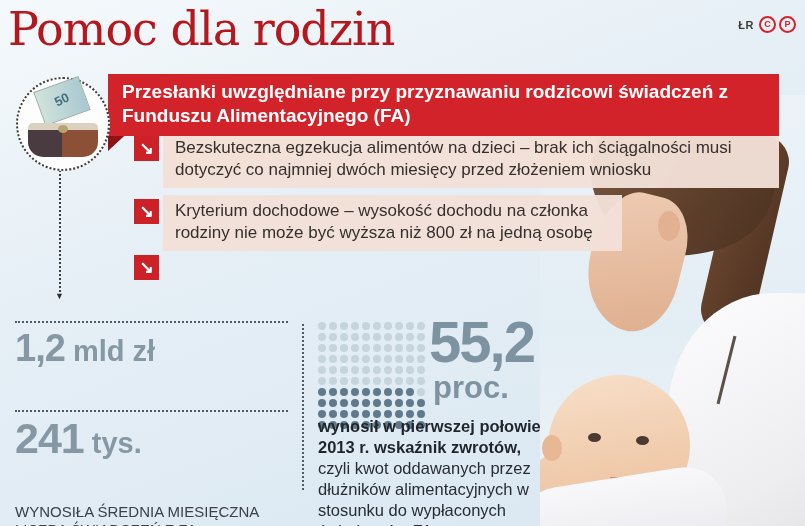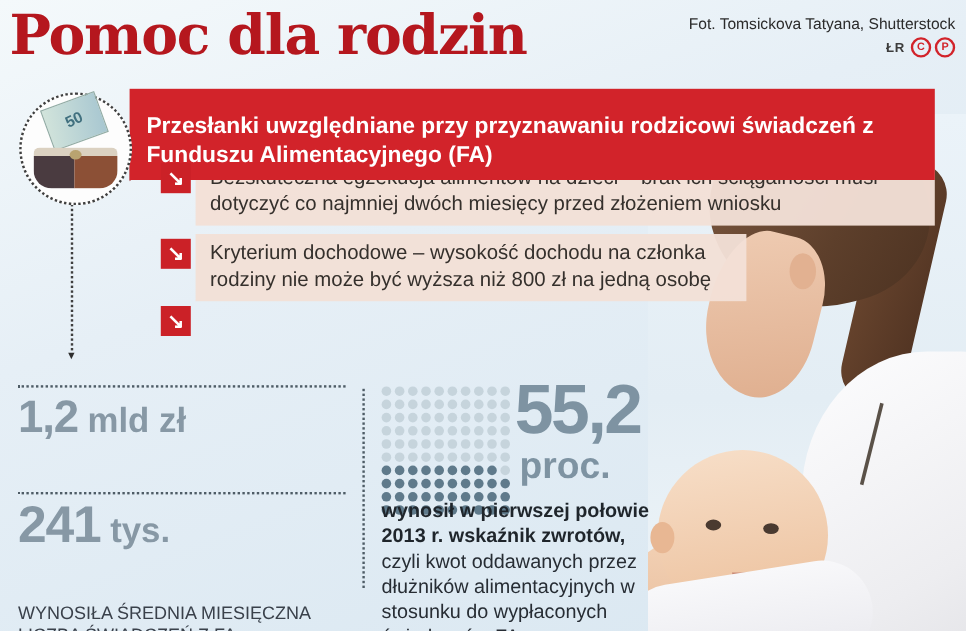--- a/index.html
+++ b/index.html
@@ -5,21 +5,21 @@
   html,body{margin:0;padding:0;}
   .page{
     position:relative;width:805px;height:526px;overflow:hidden;
     font-family:"Liberation Sans",sans-serif;
     background:linear-gradient(160deg,#f4f9fb 0%,#e6eff6 38%,#d9e7f1 100%);
   }
   
   .title{
     position:absolute;left:8px;top:2px;margin:0;
     font-family:"DejaVu Serif","Liberation Serif",serif;
-    font-size:46px;font-weight:bold;color:#b5171e;letter-spacing:-1px;
+    font-size:46px;font-weight:normal;color:#b5171e;letter-spacing:-1px;
   }
   .credit{position:absolute;right:9px;top:12px;text-align:right;}
   .credit-line{font-size:13px;color:#2b2b2b;}
   .credit-byline{margin-top:4px;display:flex;justify-content:flex-end;align-items:center;gap:3px;}
   .byline-initials{font-size:11px;color:#3c3c3c;font-weight:bold;letter-spacing:.5px;margin-right:2px;}
   .mark{
     display:inline-block;width:13px;height:13px;border-radius:50%;
     border:2px solid #d2232a;color:#d2232a;font-size:9px;font-weight:bold;
     line-height:13px;text-align:center;
   }
@@ -48,21 +48,21 @@
     background:linear-gradient(170deg,#f7dfc9 0%,#eec5a3 80%);}
   .baby-ear{left:2px;top:340px;width:20px;height:26px;border-radius:50%;background:#e8b793;}
   .baby-eye-l{left:48px;top:338px;width:13px;height:9px;border-radius:50%;background:#4a3a30;}
   .baby-eye-r{left:96px;top:341px;width:13px;height:9px;border-radius:50%;background:#4a3a30;}
   .baby-mouth{left:70px;top:382px;width:22px;height:8px;border-radius:0 0 12px 12px;background:#c98a76;}
   .m-arm{left:-22px;top:382px;width:210px;height:85px;border-radius:42px;
     background:linear-gradient(180deg,#f8f8fa,#e9e9ee);transform:rotate(-9deg);}
   
   .ribbon{
     position:absolute;left:108px;top:74px;width:671px;box-sizing:border-box;
-    background:#d2232a;color:#ffffff;padding:20px 14px 8px 14px;z-index:3;
+    background:#d2232a;color:#ffffff;padding:6px 14px 8px 14px;z-index:3;
     font-size:19px;font-weight:bold;line-height:1.26;
   }
   .ribbon-fold{
     position:absolute;left:108px;top:125px;width:0;height:0;z-index:2;
     border-top:26px solid #8d1317;border-right:28px solid transparent;
   }
   
   .b-icon{
     position:absolute;left:134px;width:25px;height:25px;background:#cb2127;z-index:3;
     color:#fff;font-size:17px;font-weight:bold;line-height:25px;text-align:center;
@@ -132,21 +132,20 @@
     <div class="baby-head"></div>
     <div class="baby-ear"></div>
     <div class="baby-eye-l"></div>
     <div class="baby-eye-r"></div>
     <div class="baby-mouth"></div>
     <div class="m-arm"></div>
   </div>
 
   <h1 class="title">Pomoc dla rodzin</h1>
   <div class="credit">
-    <div class="credit-line">Fot. Tomsickova Tatyana, Shutterstock</div>
     <div class="credit-byline">
       <span class="byline-initials">ŁR</span>
       <span class="mark">C</span>
       <span class="mark">P</span>
     </div>
   </div>
 
   <div class="ribbon">Przesłanki uwzględniane przy przyznawaniu rodzicowi świadczeń z Funduszu Alimentacyjnego (FA)</div>
   <div class="ribbon-fold"></div>
 

